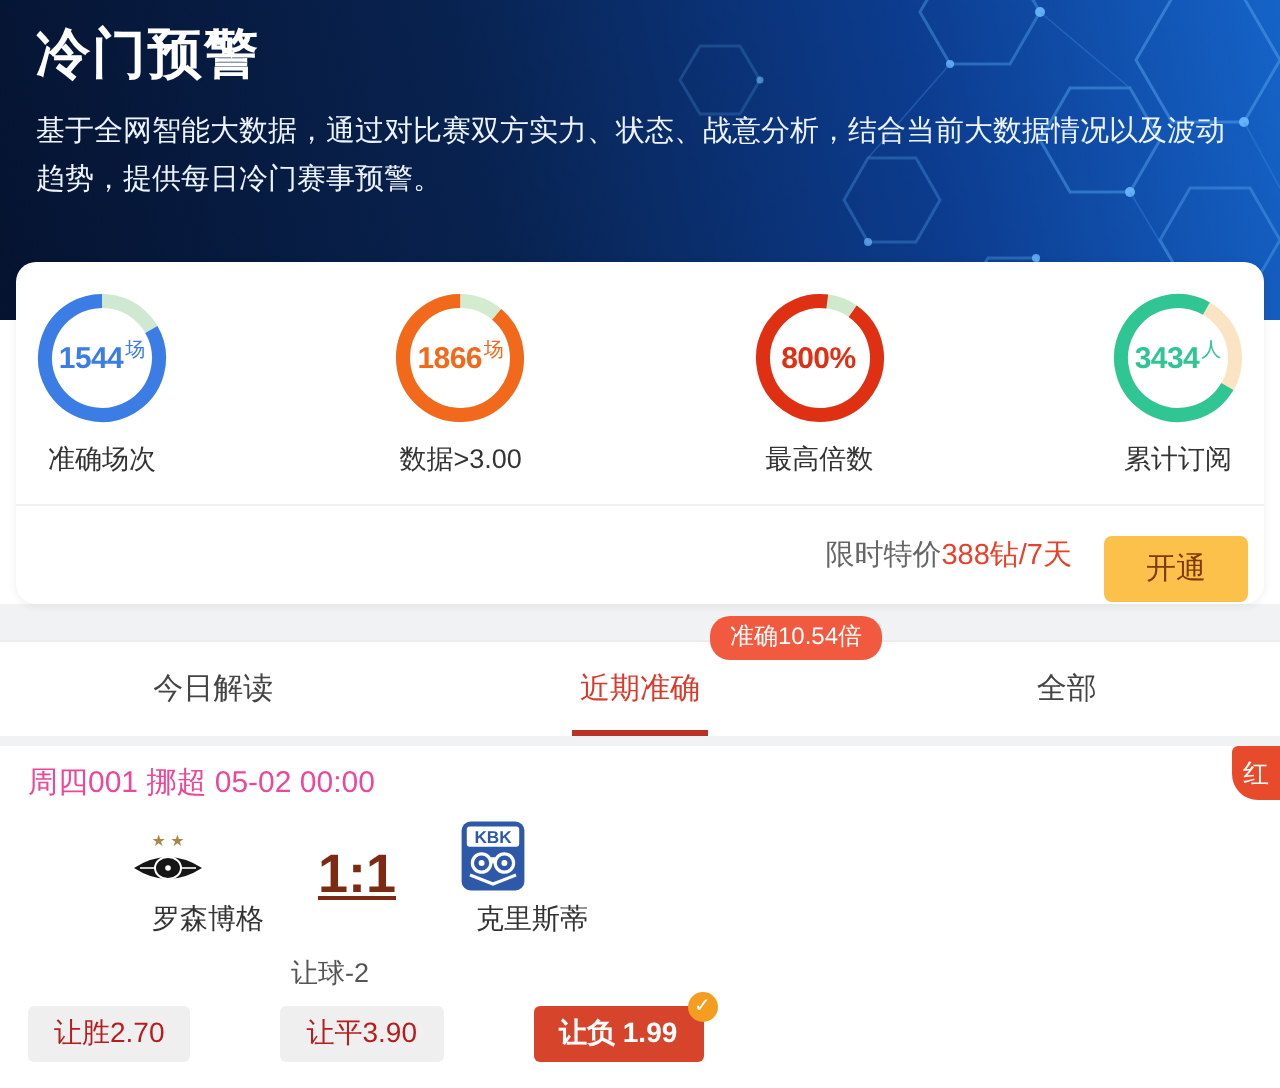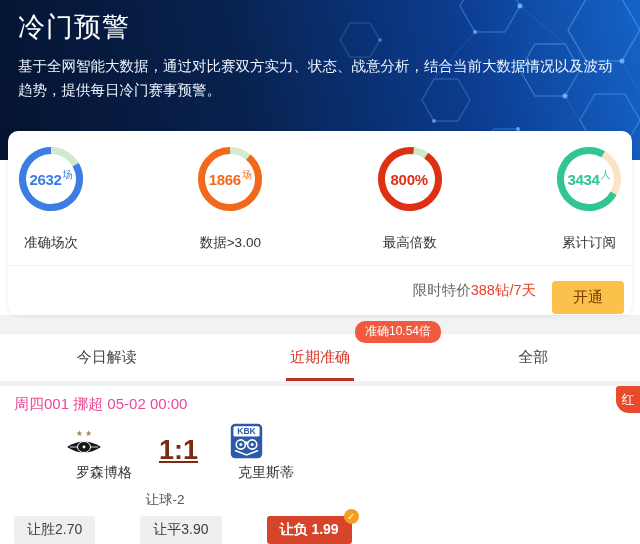--- a/index.html
+++ b/index.html
@@ -4,35 +4,35 @@
 <style>
   * { margin:0; padding:0; box-sizing:border-box; }
   html,body { width:640px; height:544px; }
   body { font-family:"Liberation Sans","DejaVu Sans",sans-serif; background:#fff; overflow:hidden; }
 
   
   .banner { position:relative; height:160px; overflow:hidden;
     background:linear-gradient(78deg,#051330 0%,#08224f 38%,#0c3c8f 72%,#1563c8 100%); }
   .banner svg.hexes { position:absolute; top:0; right:0; z-index:1; }
   .banner-inner { position:relative; z-index:2; padding:9px 18px 0; }
-  .banner-title { color:#fff; font-size:27px; font-weight:normal; letter-spacing:1px; }
+  .banner-title { color:#fff; font-size:27px; font-weight:bold; letter-spacing:1px; }
   .banner-desc { margin-top:9px; max-width:614px; color:#eef4ff; font-size:14.5px; line-height:24px; }
 
   
   .stats-card { position:relative; z-index:3; margin:-29px 8px 0; background:#fff;
     border-radius:10px; box-shadow:0 1px 5px rgba(0,0,0,.07); }
   .stats-row { display:flex; justify-content:space-between; padding:15px 0 13px; }
   .stat { width:86px; text-align:center; }
   .ring-wrap { position:relative; width:66px; height:66px; margin:0 auto; }
   .ring-value { position:absolute; inset:0; display:flex; align-items:center; justify-content:center; }
   .num { font-size:15px; font-weight:700; letter-spacing:-.3px; }
   .unit { font-size:10px; margin-left:1px; position:relative; top:-4px; font-weight:400; }
   .c-blue  { color:#3b7de4; } .c-orange{ color:#f2691c; }
   .c-red   { color:#e03014; } .c-teal  { color:#2fc693; }
-  .stat-label { margin-top:22px; font-size:13.5px; color:#333; }
+  .stat-label { margin-top:9px; font-size:13.5px; color:#333; }
 
   .price-row { border-top:1px solid #f1f1f1; height:50px; display:flex; align-items:center;
     justify-content:flex-end; padding-right:8px; font-size:14.5px; }
   .price-prefix { color:#666;padding-left:44px; }
   .price-value { color:#e8402a; }
   .subscribe-btn { margin-left:16px; background:#fbc14b; color:#7d3a02; border:none; cursor:pointer;
     font-size:15px; padding:7px 21px; border-radius:4px; font-family:inherit;margin-top:13px; }
 
   .gap-strip { background:#f1f2f4; }
   .gap-a { height:18px; } .gap-b { height:5px; }
@@ -58,21 +58,21 @@
   .team-name { margin-top:5px; font-size:14px; color:#333;text-align:right; }
   .score { width:66px; text-align:right; font-size:27px; font-weight:700; color:#7c2a12; padding-top:12px;text-decoration:underline; }
   .handicap { text-align:center; margin-top:9px; font-size:13.5px; color:#555; }
   .match-right { flex:1; padding:12px 12px 0 2px; }
   .analysis { font-size:12.8px; color:#666; line-height:20px; }
   .divider { border-top:1px solid #ededed; margin:9px 0 10px; }
   .warning { text-align:center; font-size:14px; }
   .warning-label { color:#8d7b6a; }
   .warning-value { color:#e8402a; font-weight:700; font-size:15px; }
   .odds-row { display:flex; gap:45px; padding-left:14px; margin-top:7px; }
-  .odds-pill { background:#efefef; color:#404040; font-size:14px; padding:5px 13px; border-radius:3px; cursor:pointer; }
+  .odds-pill { background:#efefef; color:#b91c1c; font-size:14px; padding:5px 13px; border-radius:3px; cursor:pointer; }
   .odds-pill.selected { background:#d6442c; color:#fff; font-weight:700; position:relative; }
   .check-badge { position:absolute; top:-7px; right:-7px; width:15px; height:15px; background:#f59d20;
     border-radius:50%; color:#fff; font-size:10px; line-height:15px; text-align:center; font-weight:400; }
 </style>
 </head>
 <body>
 
 <div class="banner">
   <svg class="hexes" width="420" height="160" viewBox="0 0 420 160">
     <g fill="none" stroke="#4f9fe8" stroke-width="1.5">
@@ -110,21 +110,21 @@
 <div class="stats-card">
   <div class="stats-row">
 
     <div class="stat">
       <div class="ring-wrap">
         <svg width="66" height="66" viewBox="0 0 66 66">
           <circle cx="33" cy="33" r="28.5" fill="none" stroke="#cfe8d2" stroke-width="7"></circle>
           <circle cx="33" cy="33" r="28.5" fill="none" stroke="#3b7de4" stroke-width="7" stroke-dasharray="149 30" transform="rotate(-30 33 33)"></circle>
         </svg>
         <div class="ring-value c-blue">
-            <span class="num">2632</span>
+            <span class="num">1544</span>
             <span class="unit">场</span>
           </div>
       </div>
       <div class="stat-label">准确场次</div>
     </div>
 
     <div class="stat">
       <div class="ring-wrap">
         <svg width="66" height="66" viewBox="0 0 66 66">
           <circle cx="33" cy="33" r="28.5" fill="none" stroke="#d3ecd0" stroke-width="7"></circle>

